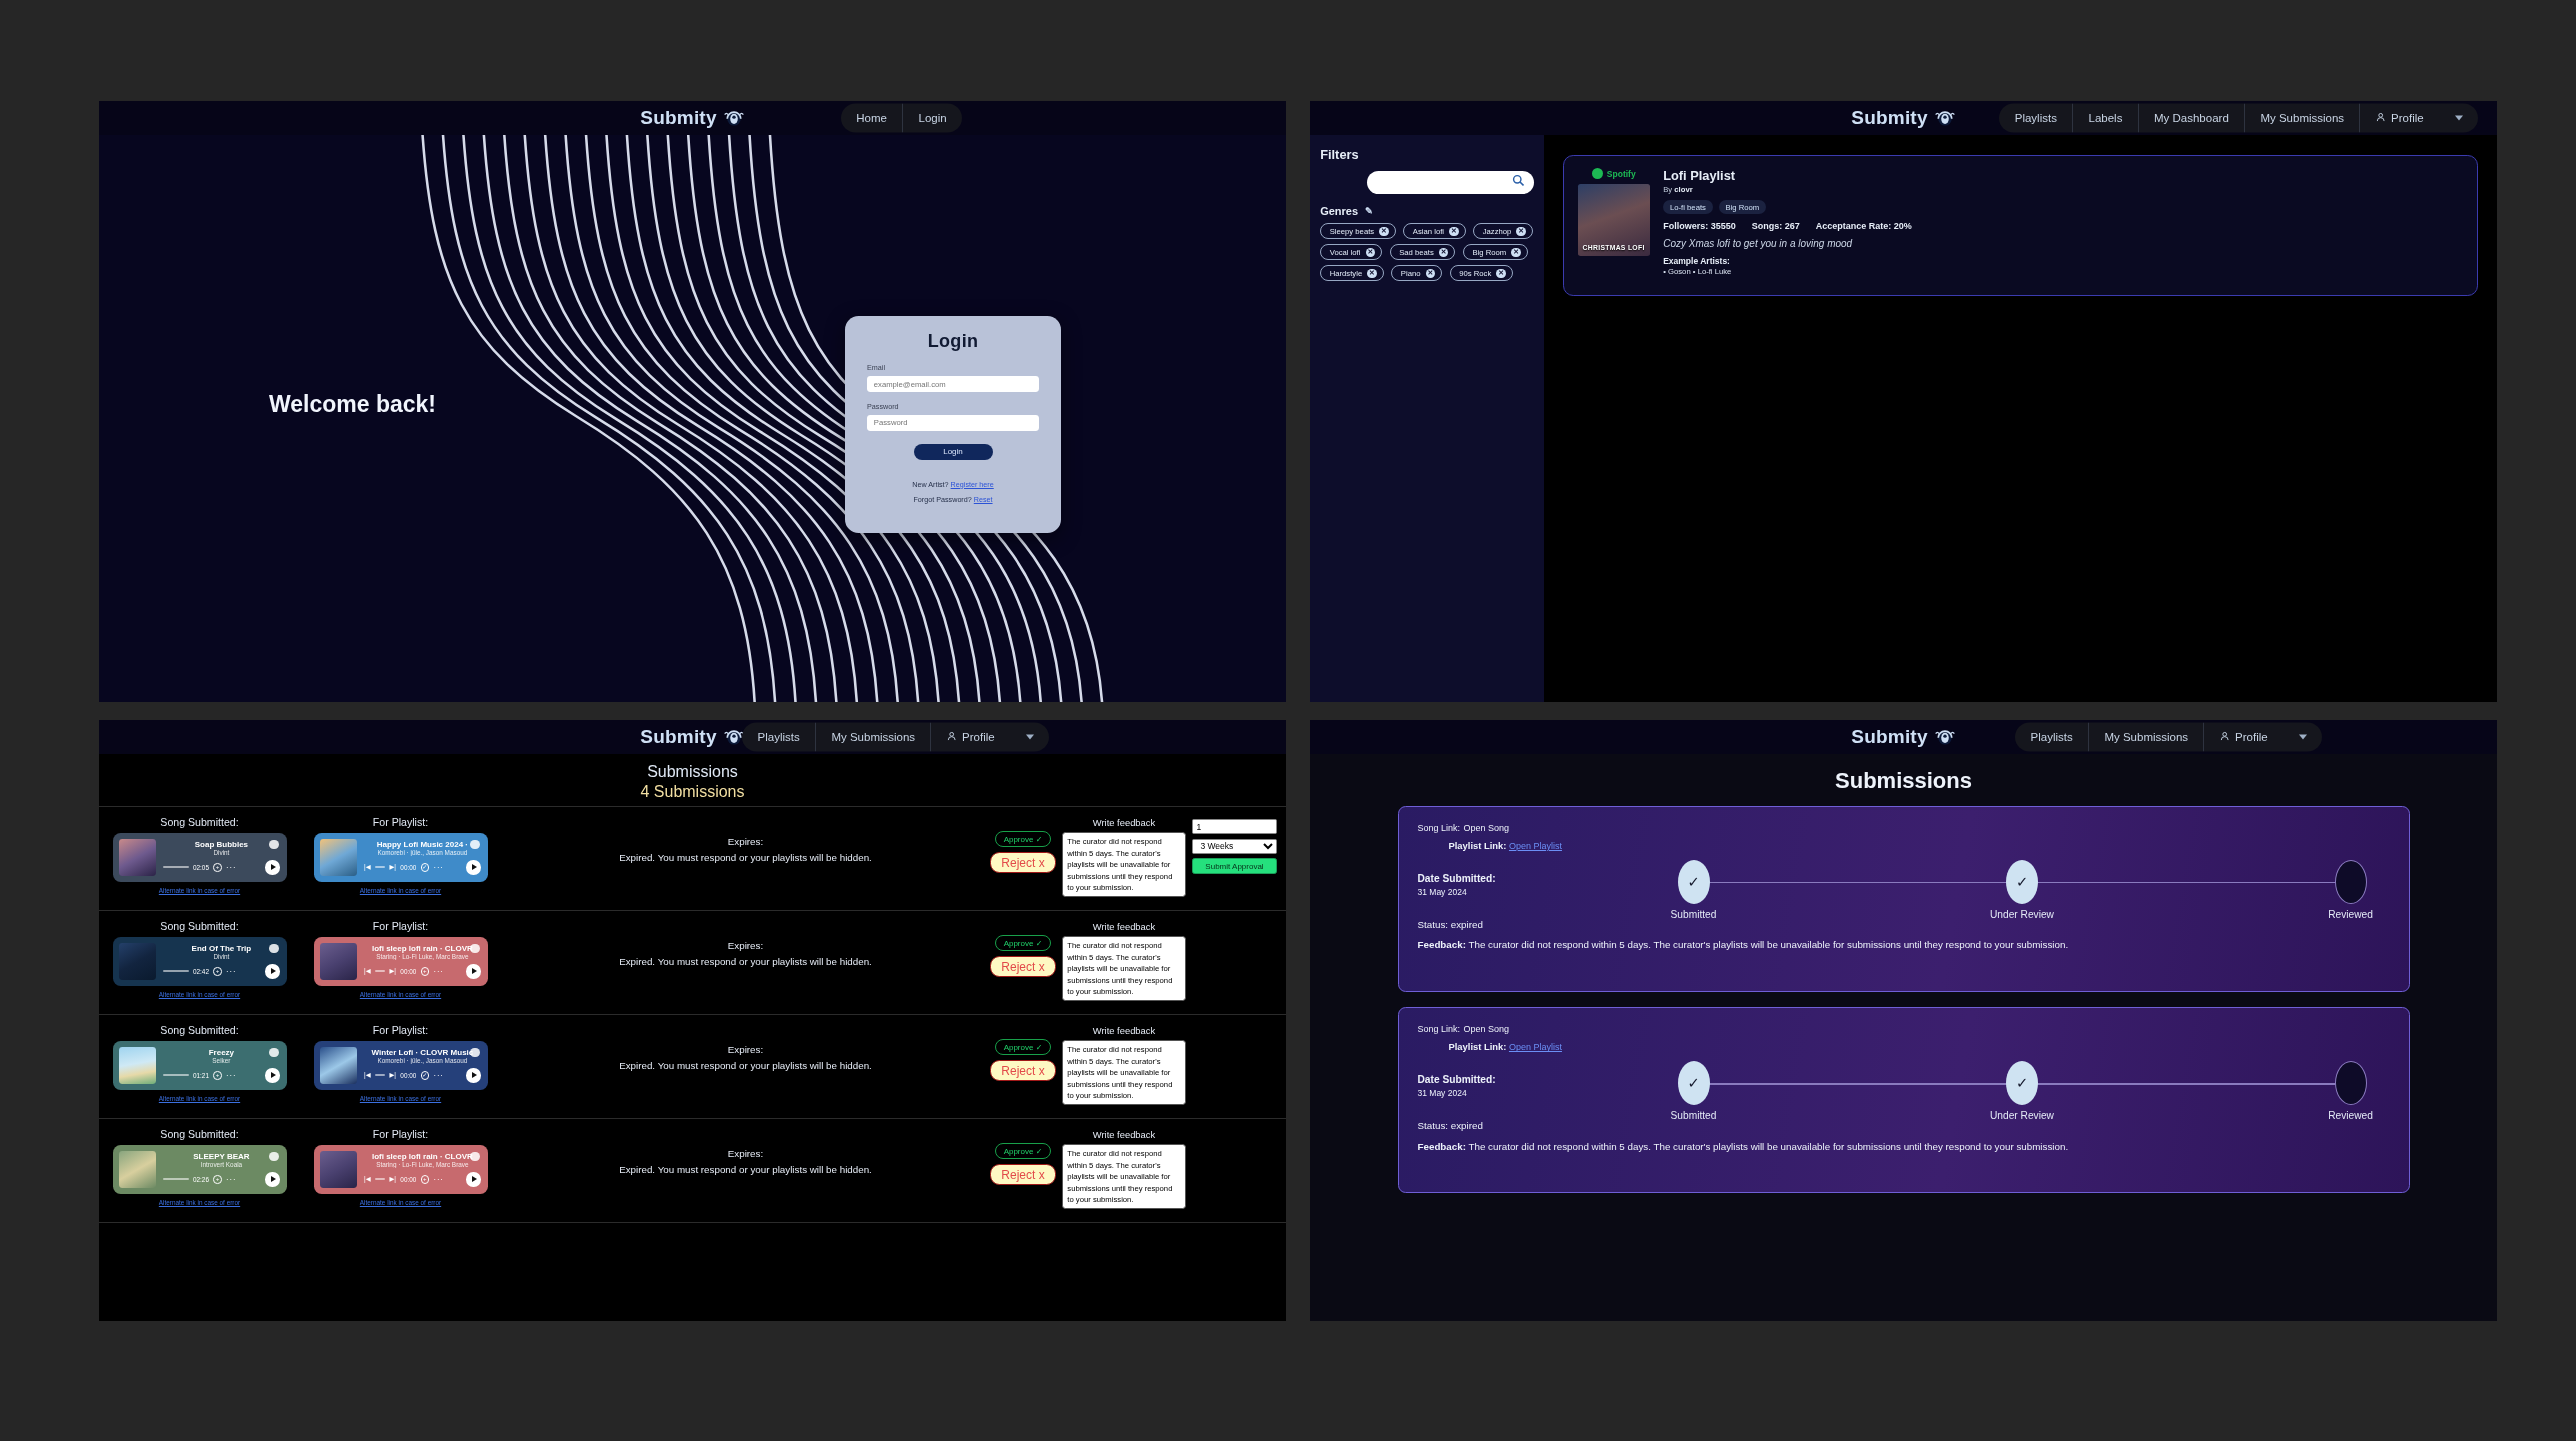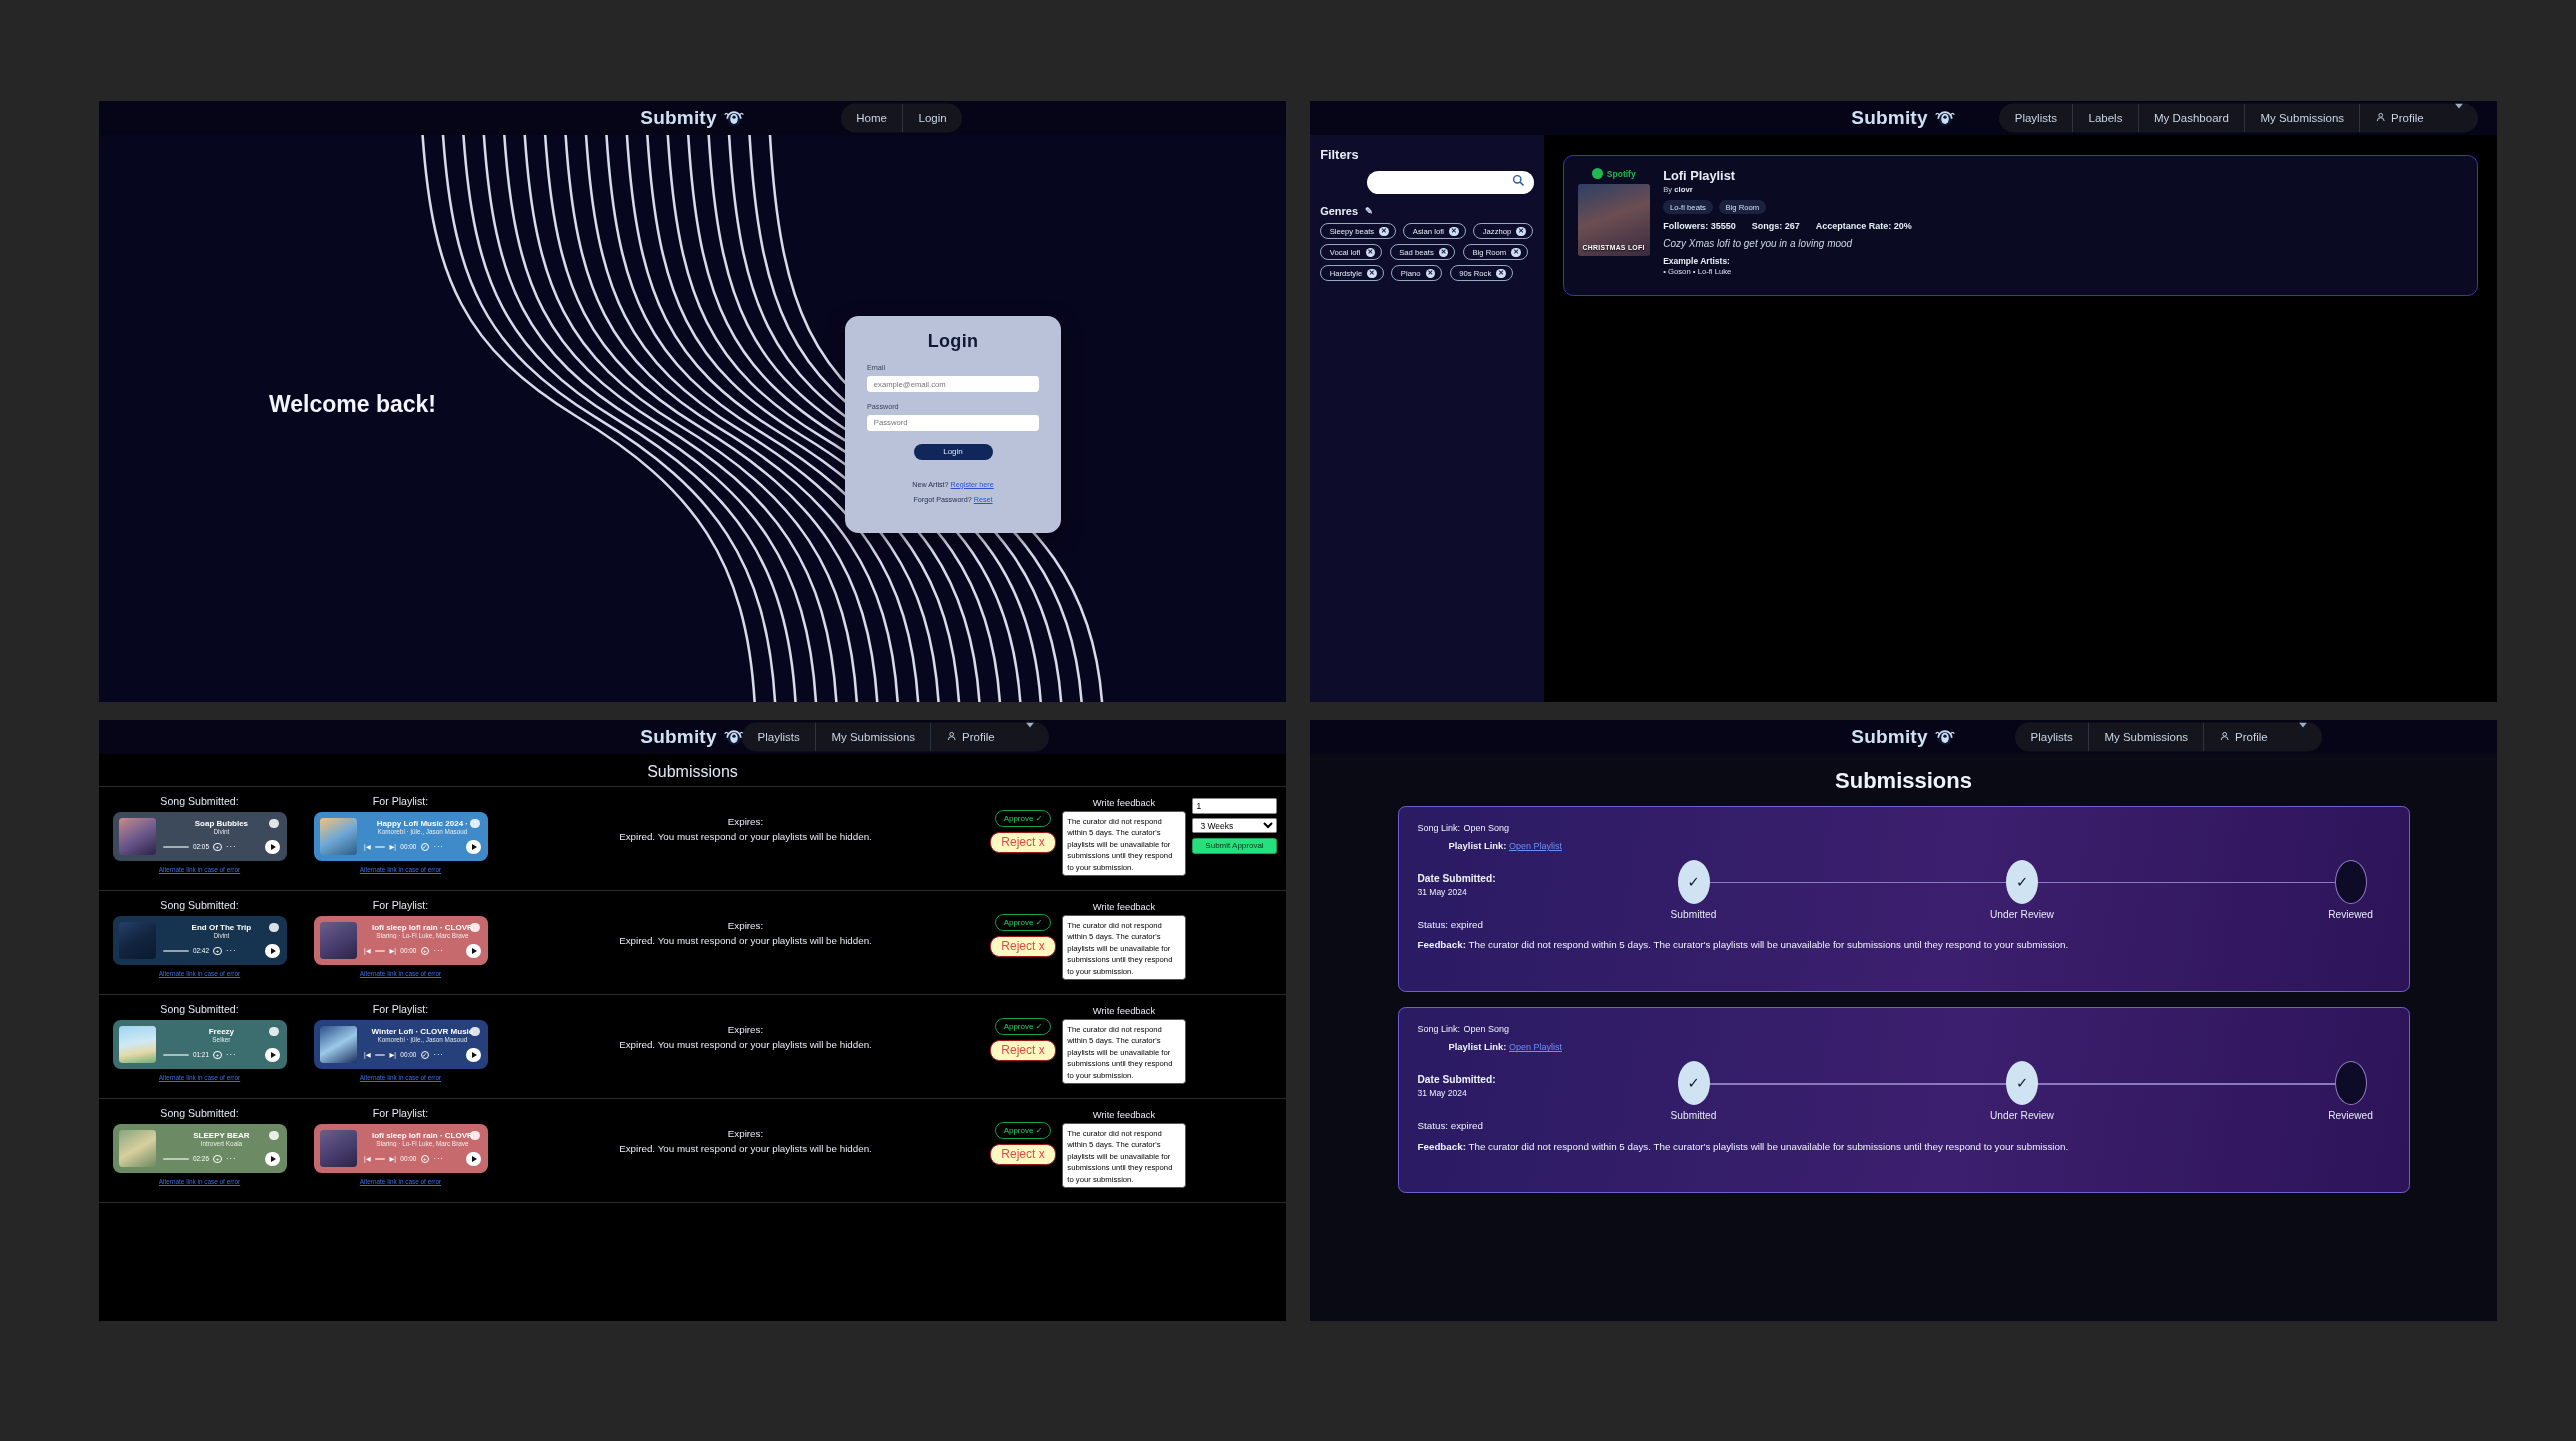--- a/index.html
+++ b/index.html
@@ -26,21 +26,21 @@
   .nav-pill {
     position:absolute; right:0; top:50%; transform:translateY(-50%);
     display:flex; align-items:center; background:#15161d; border-radius:19px;
     height:29px; overflow:hidden;
   }
   .nav-pill .nav-item {
     padding:0 15.3px; color:#c8d4e4; font-size:11.5px; line-height:29px;
     border-right:0.9px solid #2e3340; white-space:nowrap;
   }
   .nav-pill .nav-item:last-child { border-right:none; }
-  .nav-pill .nav-item.with-icon { display:flex; gap:6px; }
+  .nav-pill .nav-item.with-icon { display:flex; align-items:center; gap:6px; }
   .caret { width:0;height:0;border-left:4.3px solid transparent;border-right:4.3px solid transparent;border-top:5.1px solid #9fb0c6; }
 
   #q1 .hero { position:relative; width:100%; height:567px; overflow:hidden; }
   #q1 .waves { position:absolute; inset:0; }
   .login-card {
     position:absolute; left:746px; top:181px; width:216px; height:217px;
     background:#b9c2d8; border-radius:13.6px; padding:15.3px 22px;
     box-shadow:0 5.1px 20.4px rgba(0,0,0,.45);
   }
   .login-card h2 { text-align:center; color:#111a33; font-size:18px; margin-bottom:11px; letter-spacing:0.3px;}
@@ -426,20 +426,21 @@
           </span>
           <span>Profile</span>
           <span style="width:19px"></span>
           <span class="caret"></span>
         </div>
       </div>
     </div>
 
     <div class="subs-head">
       <div class="t1">Submissions</div>
+      <div class="t2">4 Submissions</div>
     </div>
 
     <div class="rows">
 
       <div class="srow">
         <div class="col-song">
           <div class="col-label">Song Submitted:</div>
           <div class="spcard" style="background:#3c4a5c">
             <div class="art" style="background:linear-gradient(150deg,#c98a8a,#6e5a8e,#2b2347)"></div>
             <div class="meta">

